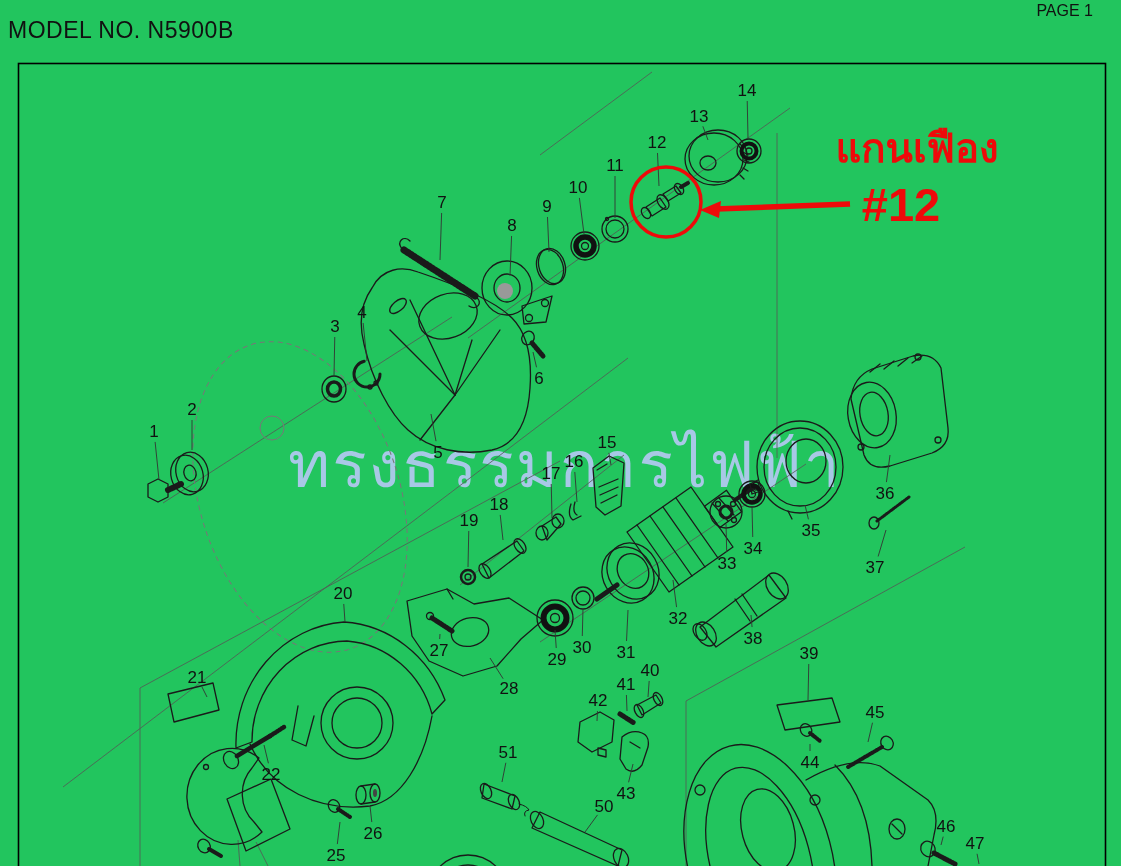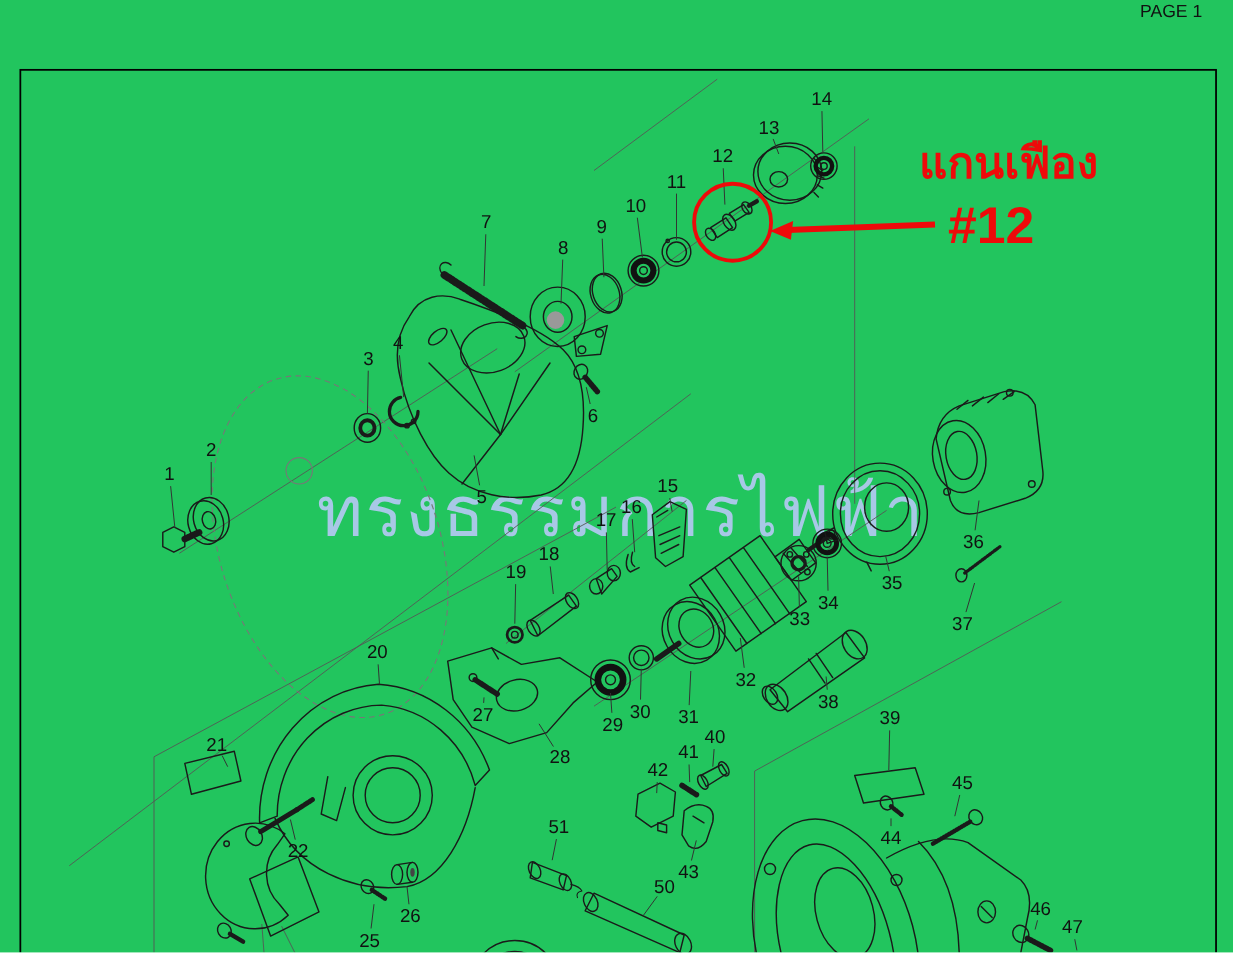--- a/index.html
+++ b/index.html
@@ -24,20 +24,21 @@
   .construction{stroke:#555;stroke-width:.8;}
   .leader{stroke:#333;stroke-width:.9;}
   .ink{stroke:#1a1a1a;fill:none;stroke-width:1.3;stroke-linejoin:round;stroke-linecap:round;}
 </style>
 </head>
 <body>
 
 <div class="page">
 
   <div class="page-label">PAGE 1</div>
+  <div class="model-label">MODEL NO. N5900B</div>
 
   <svg width="1121" height="866" viewBox="0 0 1121 866">
 
     <text id="watermark" x="288" y="487" font-size="64" letter-spacing="2" fill="#a8c8e6">ทรงธรรมการไฟฟ้า</text>
 
     <rect x="18.5" y="63.5" width="1087" height="830" fill="none" stroke="#000" stroke-width="1.6"></rect>
 
     <g>
       <line class="construction" x1="540" y1="155" x2="652" y2="72"></line>
       <line class="construction" x1="777" y1="133" x2="777" y2="458"></line>

